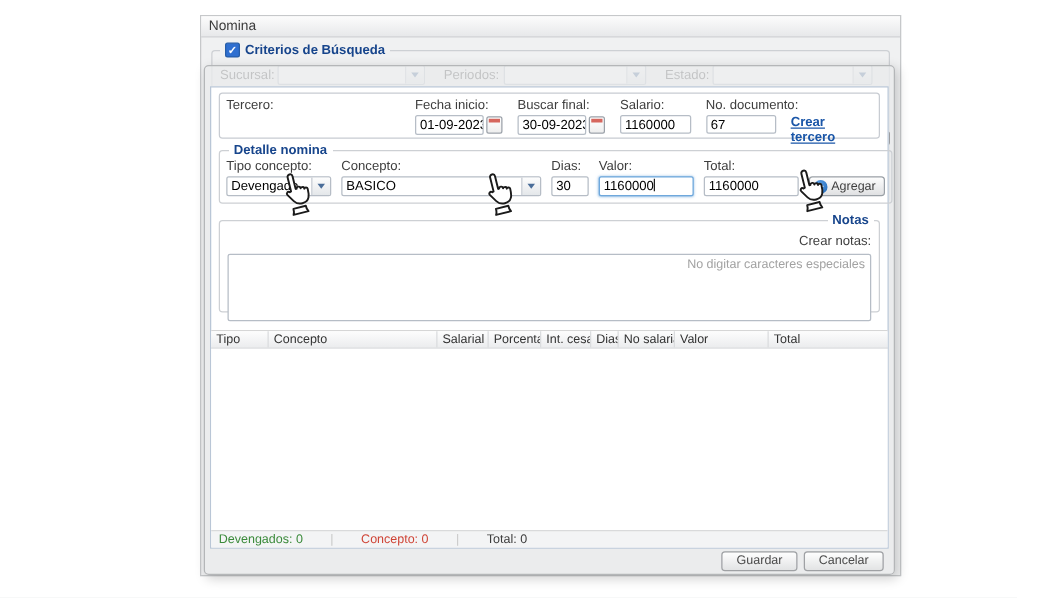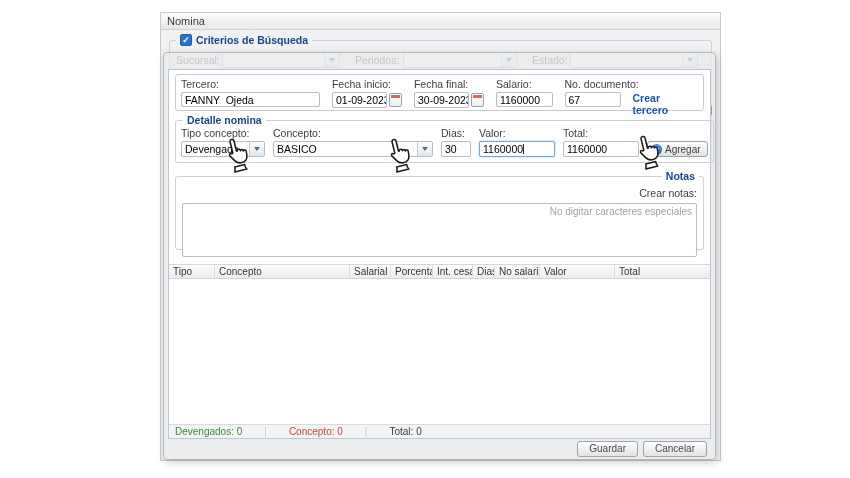--- a/index.html
+++ b/index.html
@@ -41,21 +41,21 @@
   .grp{display:flex;flex-direction:column;}
   .grp .lbl{margin-bottom:2px;}
   .ibox{height:16px;border:1px solid #b6bdc6;background:#fff;border-radius:2px;font-size:10.5px;line-height:14px;padding:0 3px;white-space:pre;overflow:hidden;}
   .focus{border-color:#6fa8dc;box-shadow:0 0 2px rgba(111,168,220,.7);}
   .caret::after{content:"";display:inline-block;width:1px;height:10px;background:#222;vertical-align:-1px;}
   .dateline{display:flex;align-items:center;text-align:right;}
   .cal{width:13px;height:14px;margin-left:2px;border:1px solid #9aa0a8;border-radius:2px;background:linear-gradient(#fff,#eee);position:relative;flex:0 0 auto;}
   .cal::before{content:"";position:absolute;left:1px;right:1px;top:1px;height:3px;background:#d6675e;}
 
   .tbox{position:absolute;left:6px;right:6px;top:4px;height:37px;border:1px solid #c8ccd2;border-radius:3px;padding:3px 5px;display:flex;gap:12px;}
-  .link{font-size:10.5px;font-weight:bold;color:#1a56a8;}
+  .link{font-size:10.5px;font-weight:bold;color:#1a56a8;text-decoration:underline;}
 
   .dbox{position:absolute;left:6px;right:6px;top:44px;height:49px;padding:0 5px 2px;}
   .drow{display:flex;gap:8px;margin-top:1px;}
   .btn-agregar{height:16px;align-self:flex-end;display:flex;align-items:center;gap:3px;padding:0 6px 0 3px;
                background:linear-gradient(#fdfdfd,#e0e1e3);border:1px solid #9aa0a6;border-radius:3px;font-size:10px;color:#3f3f3f;}
   .plus{width:11px;height:11px;border-radius:50%;background:radial-gradient(circle at 35% 30%,#5aa0e8,#1f66b5);color:#fff;
         font-size:9px;font-weight:bold;display:flex;align-items:center;justify-content:center;line-height:1;}
 
   .nbox{position:absolute;left:6px;right:6px;top:100px;height:80px;padding:1px 6px;text-align:right;}
   .tarea{margin-top:2px;height:54px;border:1px solid #b6bdc6;background:#fff;border-radius:2px;padding:2px 4px;font-size:10px;color:#a2a2a2;}
@@ -140,31 +140,30 @@
     <div class="modal-hd">
       <span>Agregar terceros a periodo: Septiembre 2023</span>
       <span class="modal-close">×</span>
     </div>
 
     <div class="modal-bd">
 
       <div class="tbox">
         <div class="grp" style="width:140px">
           <span class="lbl">Tercero:</span>
-          <div class="ibox">FANNY  Ojeda</div>
         </div>
         <div class="grp" style="width:70px">
           <span class="lbl">Fecha inicio:</span>
           <div class="dateline">
             <div class="ibox" style="width:55px">01-09-2023</div>
             <span class="cal"></span>
           </div>
         </div>
         <div class="grp" style="width:70px">
-          <span class="lbl">Fecha final:</span>
+          <span class="lbl">Buscar final:</span>
           <div class="dateline">
             <div class="ibox" style="width:55px">30-09-2023</div>
             <span class="cal"></span>
           </div>
         </div>
         <div class="grp" style="width:57px">
           <span class="lbl">Salario:</span>
           <div class="ibox">1160000</div>
         </div>
         <div class="grp" style="width:56px">

